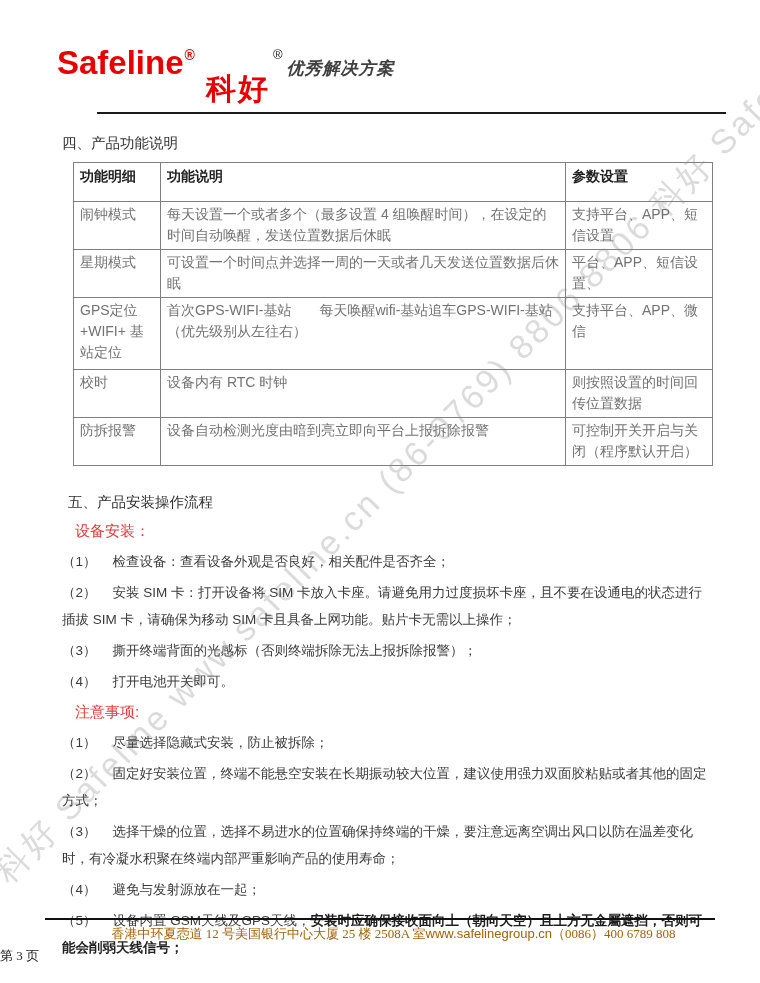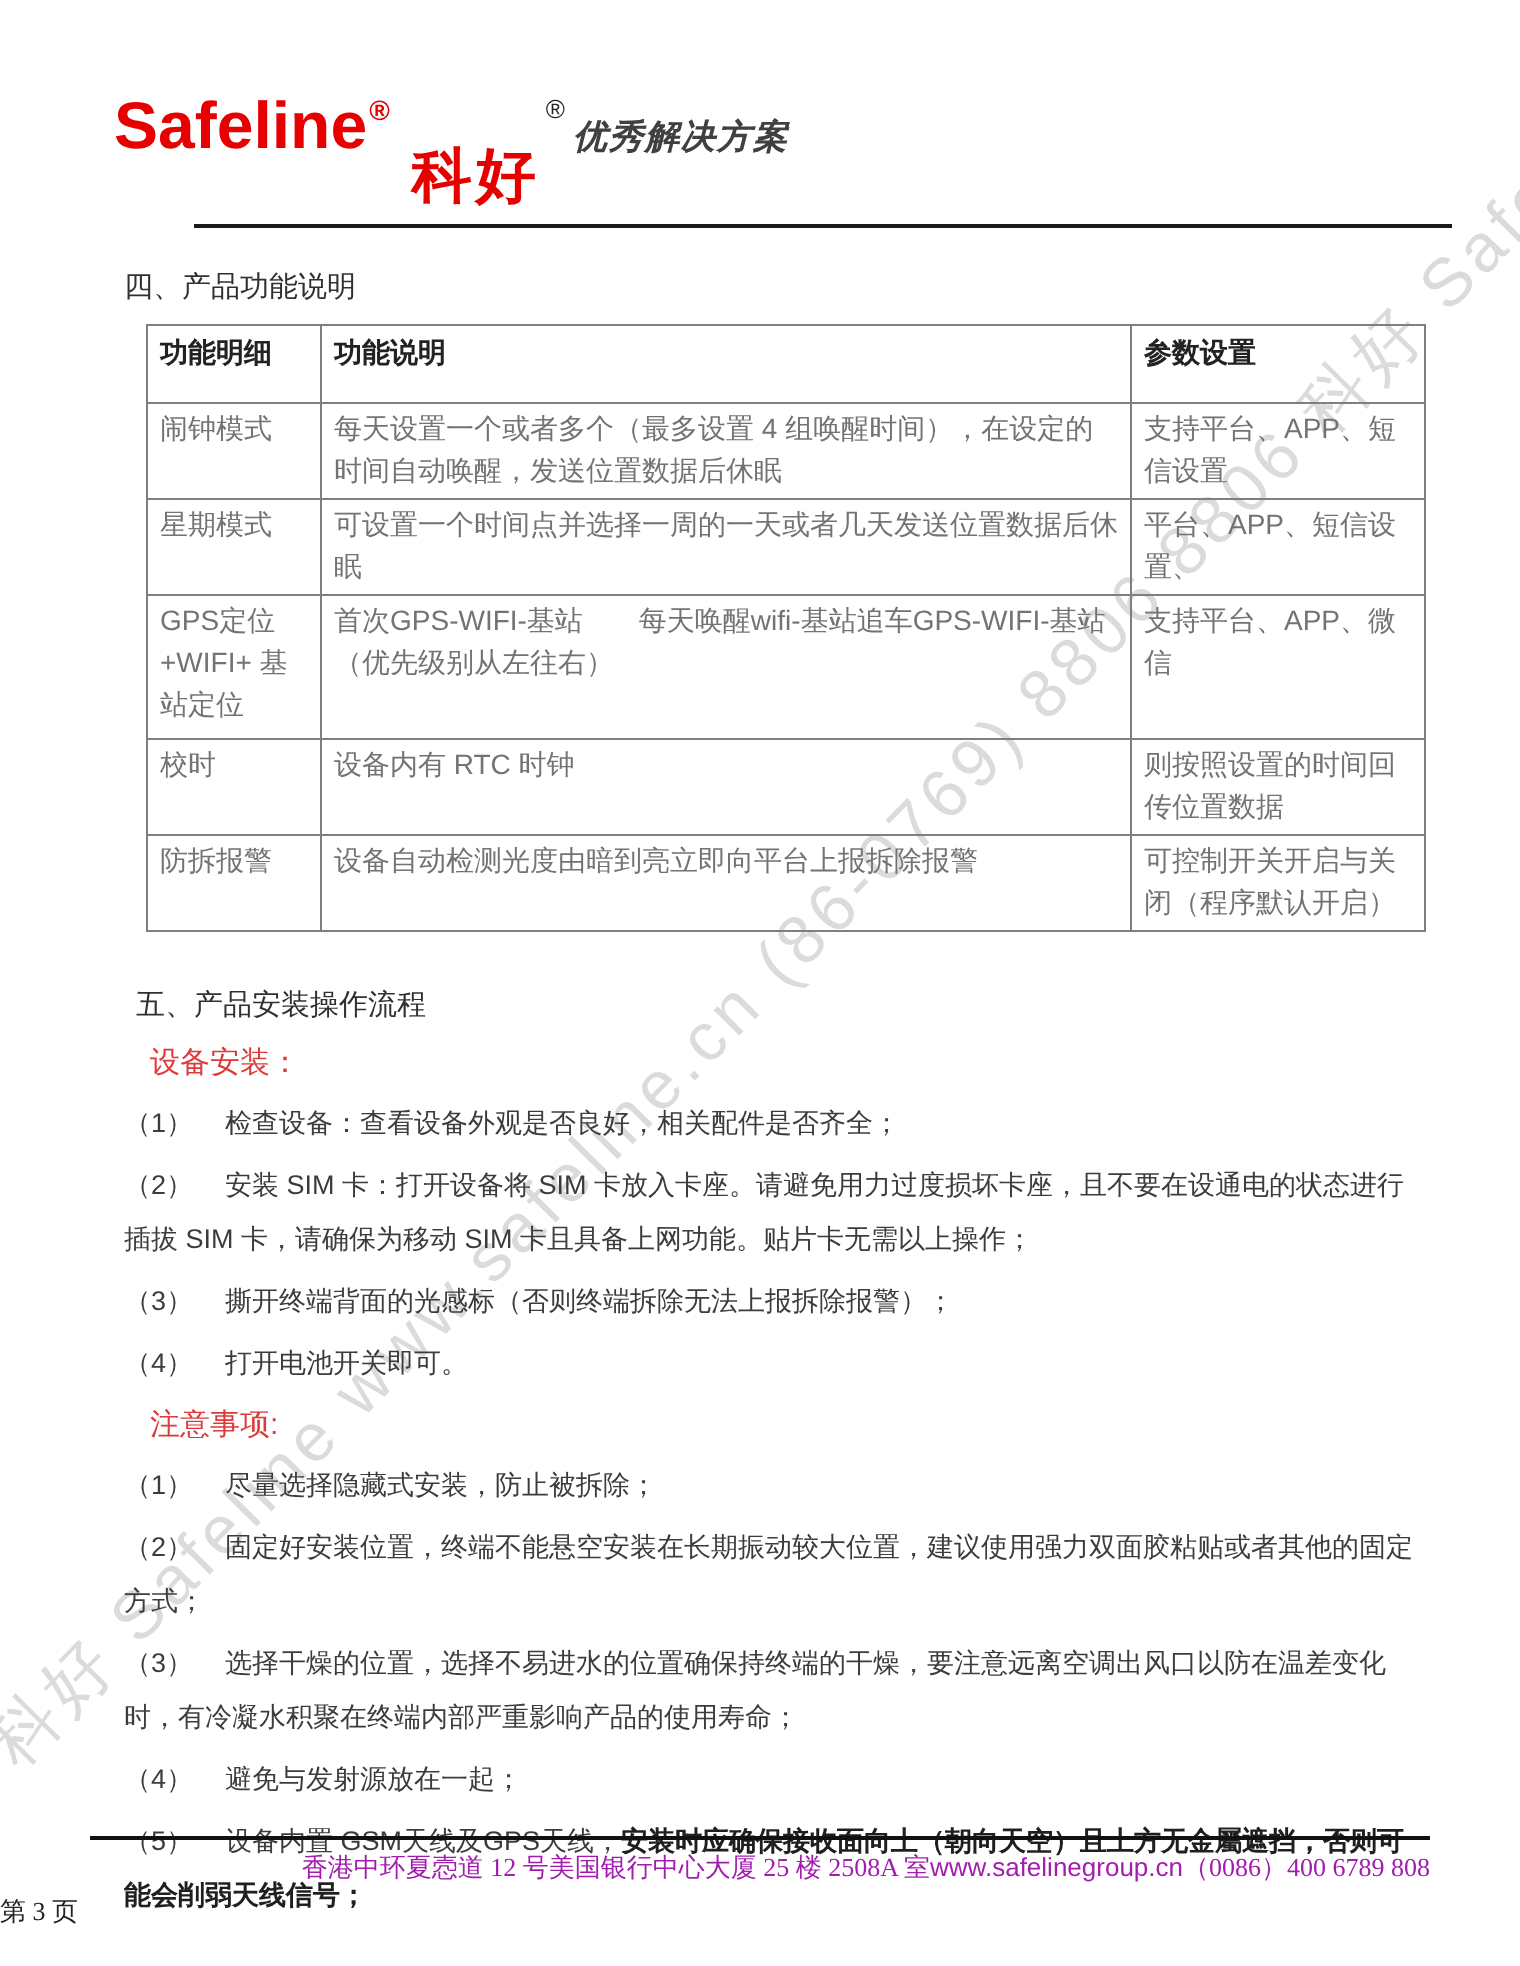--- a/index.html
+++ b/index.html
@@ -43,22 +43,22 @@
   tr.r5 td { height:40px; }
   tr.r6 td { height:38px; }
   
   .red-label { color:#dd3b3b; font-size:15px; margin:8px 0 7px 13px; }
   .para { margin:4px 0; font-size:13.5px; line-height:27px; color:#3c3c3c; }
   .para .num { margin-right:16px; }
   .para b { color:#1f1f1f; }
   
   .footer { position:absolute; left:0; right:0; bottom:18px; z-index:1; }
   .footer-rule { margin:0 45px; border-top:2px solid #111; }
-  .footer-row { display:flex; justify-content:flex-end; align-items:baseline;
-                padding:5px 45px 0 72px; font-size:13px; color:#a21caf; }
+  .footer-row { display:flex; justify-content:center; align-items:baseline;
+                padding:5px 45px 0 72px; font-size:13px; color:#a16207; }
   .f-addr  { font-family:"Liberation Serif", serif; }
   .f-site  { font-family:"Liberation Sans", sans-serif; }
   .f-phone { font-family:"Liberation Serif", serif; }
   .page-num { font-size:13px; margin-top:4px; color:#222;
               font-family:"Liberation Serif", serif; }
 </style>
 </head>
 <body>
 
 <div class="page">

